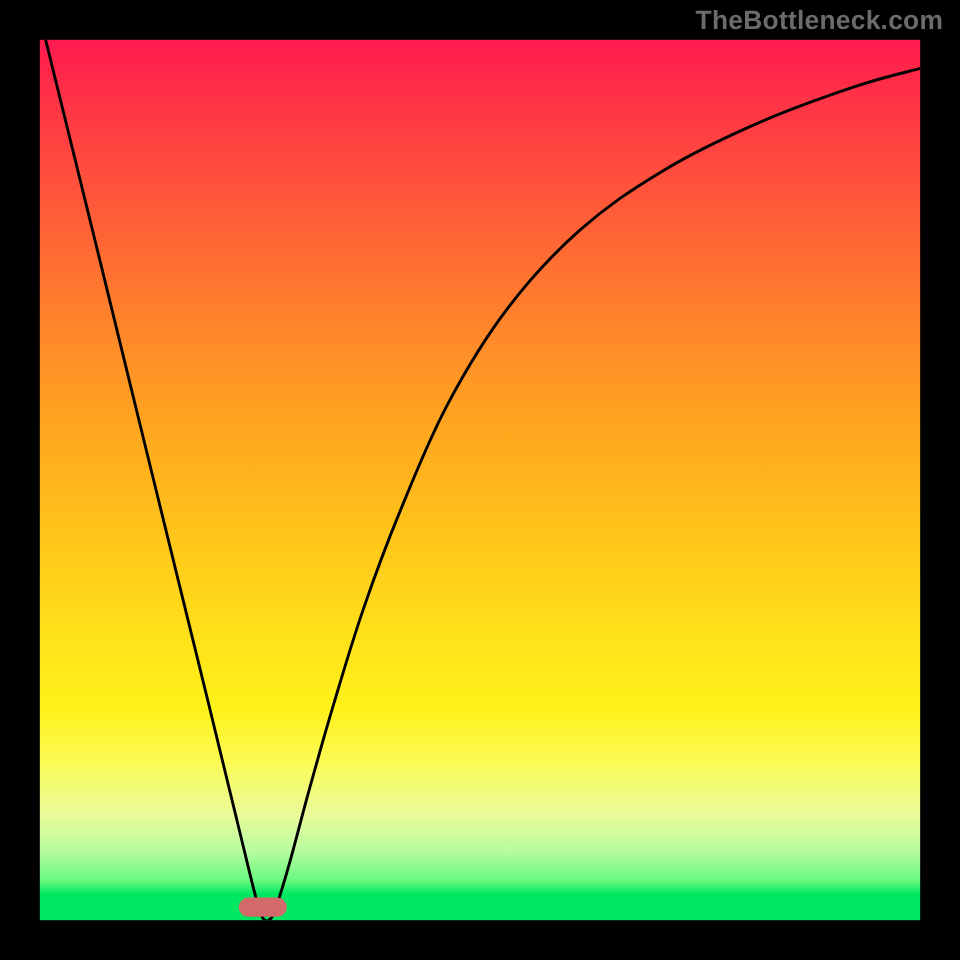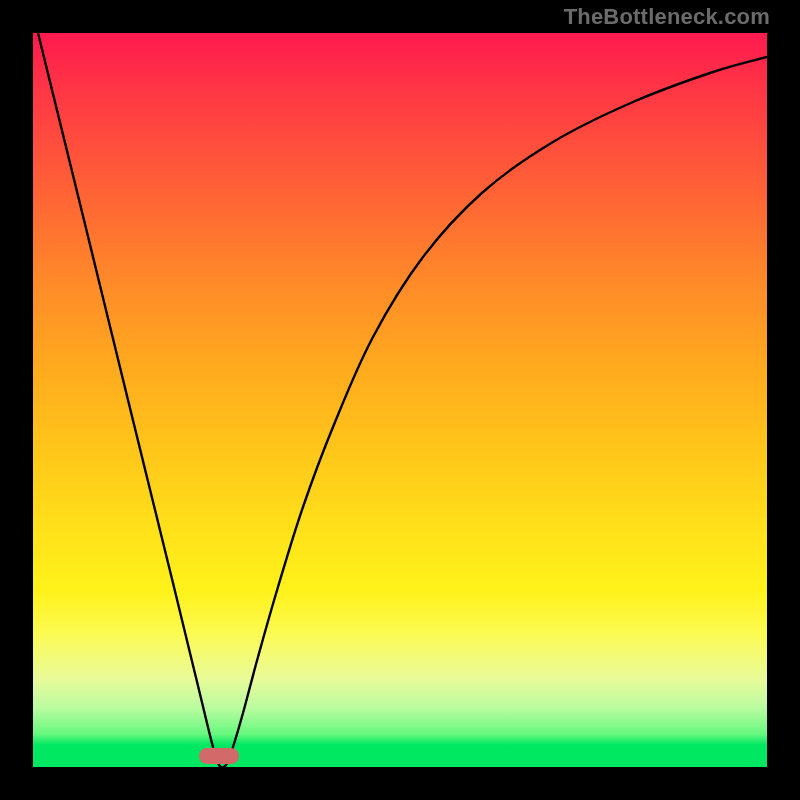--- a/index.html
+++ b/index.html
@@ -12,21 +12,21 @@
   }
   .frame {
     position: relative;
     width: 800px;
     height: 800px;
     background: #000;
   }
   .watermark {
     position: absolute;
     top: 4px;
-    right: 30px;
+    right: 14px;
     color: #6b6b6b;
     font-size: 22px;
     font-weight: 600;
     letter-spacing: 0.2px;
     pointer-events: none;
   }
   .plot {
     position: absolute;
     left: 33px;
     top: 33px;

